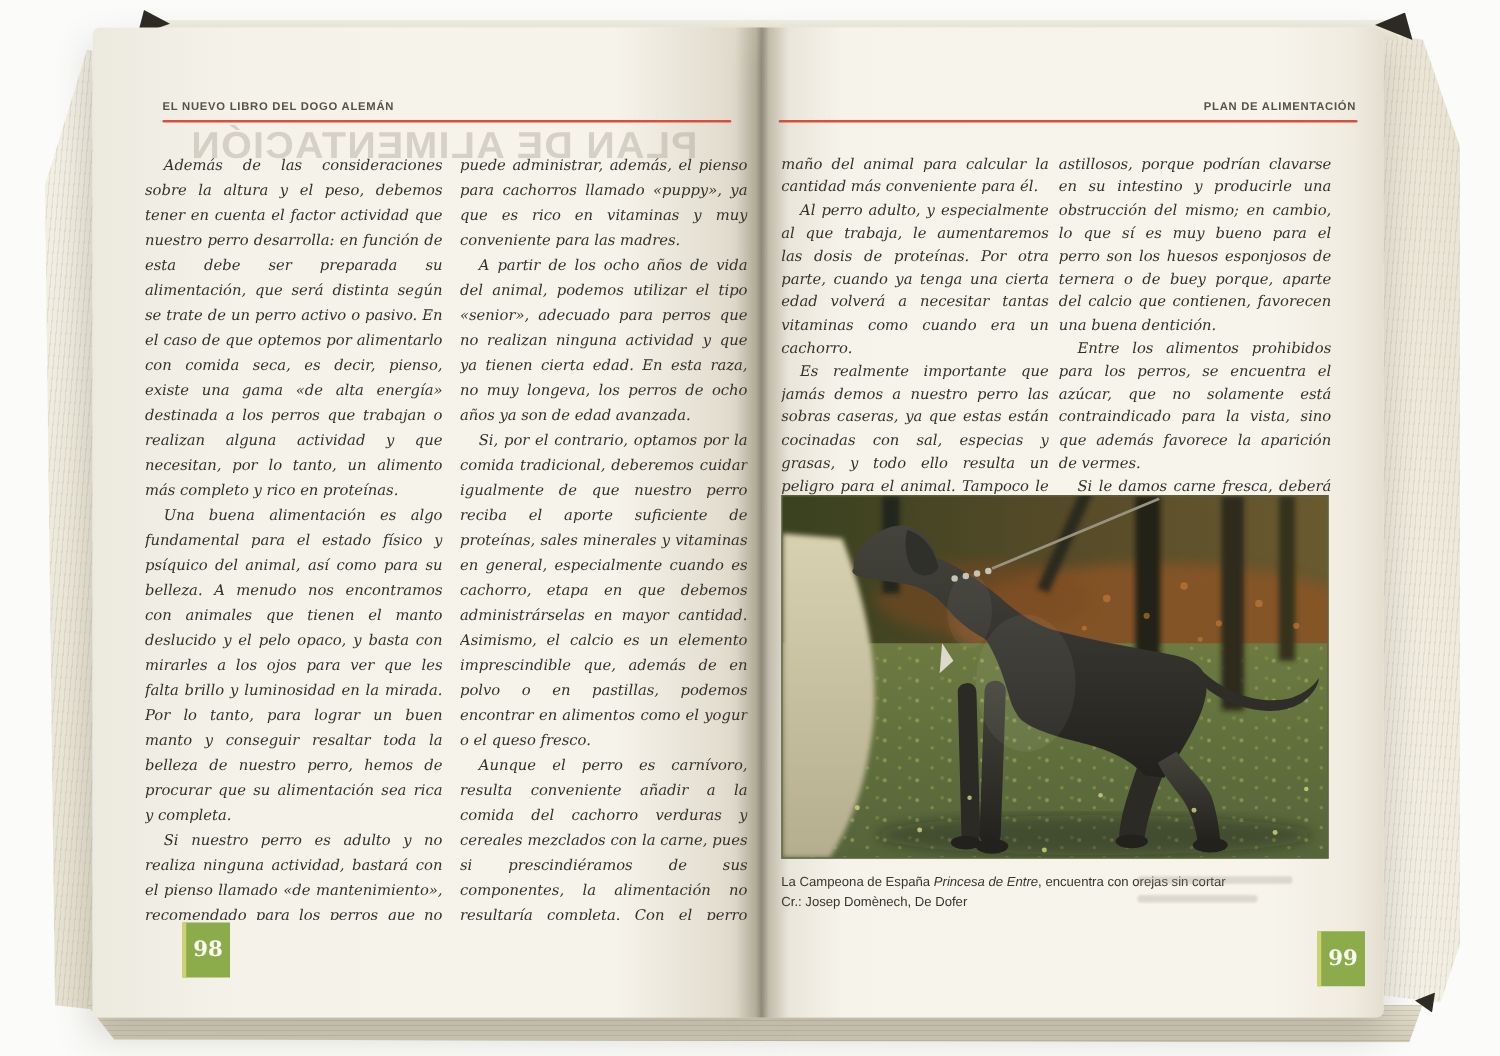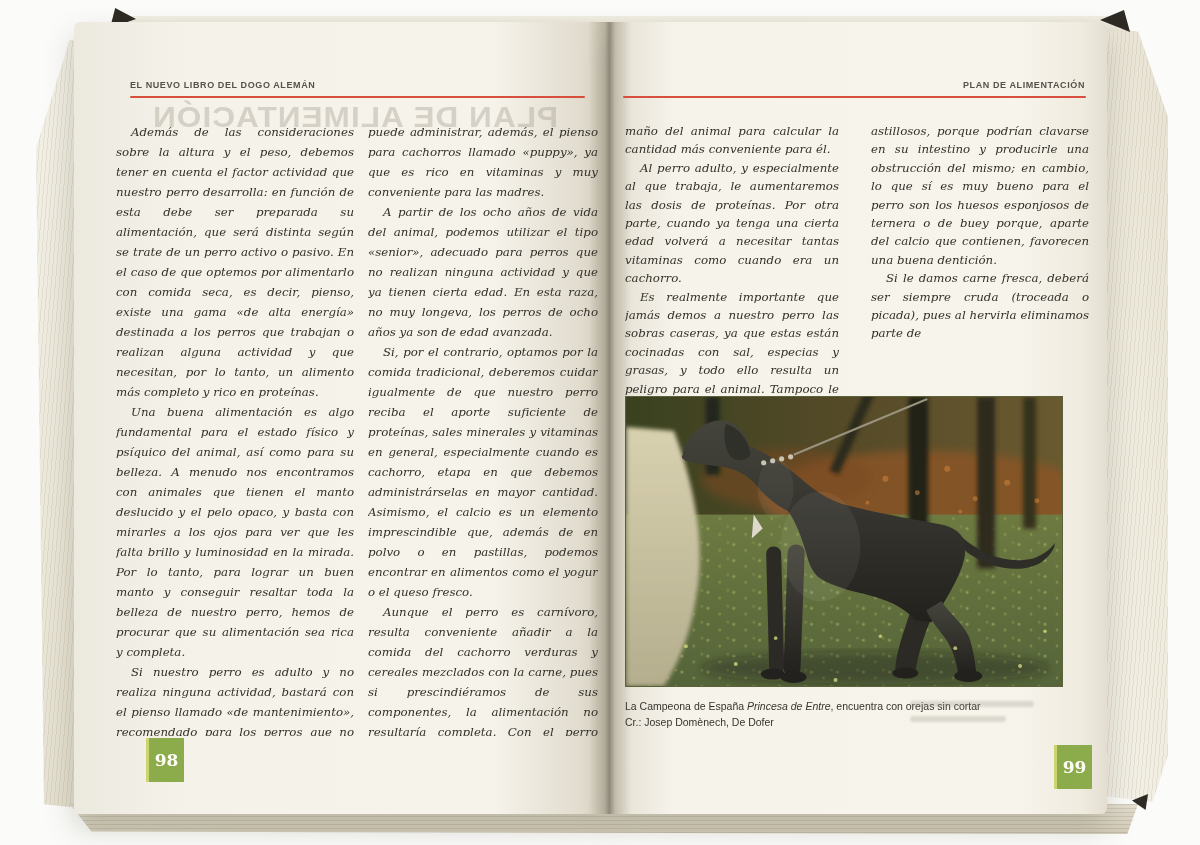--- a/index.html
+++ b/index.html
@@ -70,21 +70,21 @@
   
   .col { position:absolute; text-align:justify; color:#33302a; overflow:hidden;
     font-size:11.8px; }
   .col p { margin:0;font-style:italic; }
   .col p.indent { text-indent:15px; }
   .page-left .col { line-height:20px; height:614px; top:100px; }
   .col-l1 { left:42px; width:238px; }
   .col-l2 { left:294px; width:230px; }
   .page-right .col { line-height:18.4px; height:276px; top:100px; }
   .col-r1 { left:15px; width:214px; }
-  .col-r2 { left:237px; width:218px;margin-left:24px; }
+  .col-r2 { left:237px; width:218px; }
 
   
   .photo { position:absolute; left:15px; top:374px; width:438px; height:291px;
     border:1px solid rgba(90,80,60,.35); background:#5e6a3a; }
   .photo svg { display:block; width:100%; height:100%; }
 
   .caption { position:absolute; left:15px; top:676px; width:438px;
     font-family:"Liberation Sans",sans-serif; font-size:10.5px; line-height:16px; color:#37342e; }
   .caption i { font-style:italic; }
 
@@ -139,20 +139,21 @@
       <div class="running-head rh-right">PLAN DE ALIMENTACIÓN</div>
       <div class="rule rule-right"></div>
 
       <div class="col col-r1">
         <p>maño del animal para calcular la cantidad más conveniente para él.</p>
         <p class="indent">Al perro adulto, y especialmente al que trabaja, le aumentaremos las dosis de proteínas. Por otra parte, cuando ya tenga una cierta edad volverá a necesitar tantas vitaminas como cuando era un cachorro.</p>
         <p class="indent">Es realmente importante que jamás demos a nuestro perro las sobras caseras, ya que estas están cocinadas con sal, especias y grasas, y todo ello resulta un peligro para el animal. Tampoco le daremos huesos de ningún tipo de caza, conejo o pollo, o que sean</p>
       </div>
       <div class="col col-r2">
         <p>astillosos, porque podrían clavarse en su intestino y producirle una obstrucción del mismo; en cambio, lo que sí es muy bueno para el perro son los huesos esponjosos de ternera o de buey porque, aparte del calcio que contienen, favorecen una buena dentición.</p>
+        <p class="indent">Entre los alimentos prohibidos para los perros, se encuentra el azúcar, que no solamente está contraindicado para la vista, sino que además favorece la aparición de vermes.</p>
         <p class="indent">Si le damos carne fresca, deberá ser siempre cruda (troceada o picada), pues al hervirla eliminamos parte de</p>
       </div>
 
       <figure class="photo">
         <svg viewBox="0 0 437 290" preserveAspectRatio="none">
           <defs>
             <linearGradient id="gTop" x1="0" y1="0" x2="1" y2="0">
               <stop offset="0" stop-color="#39411f"></stop>
                 <stop offset=".5" stop-color="#554a28"></stop>
                 <stop offset="1" stop-color="#6a5a30"></stop>

